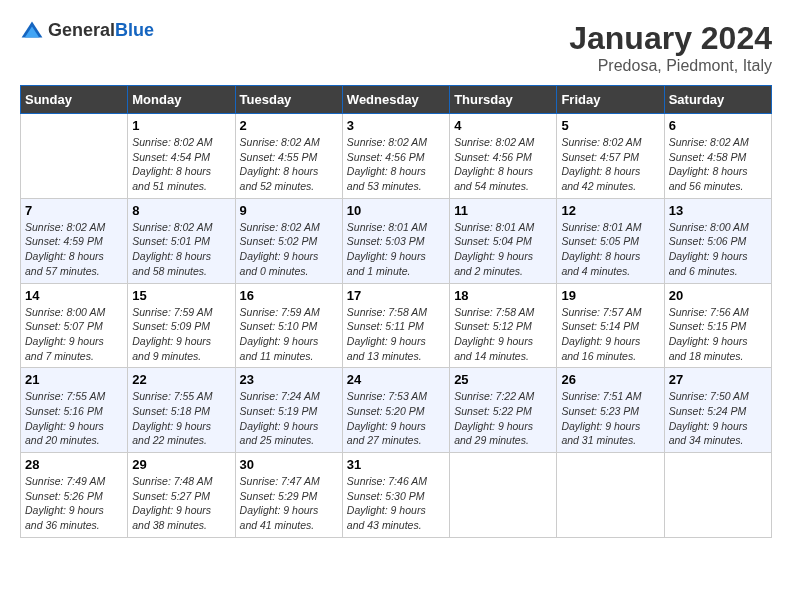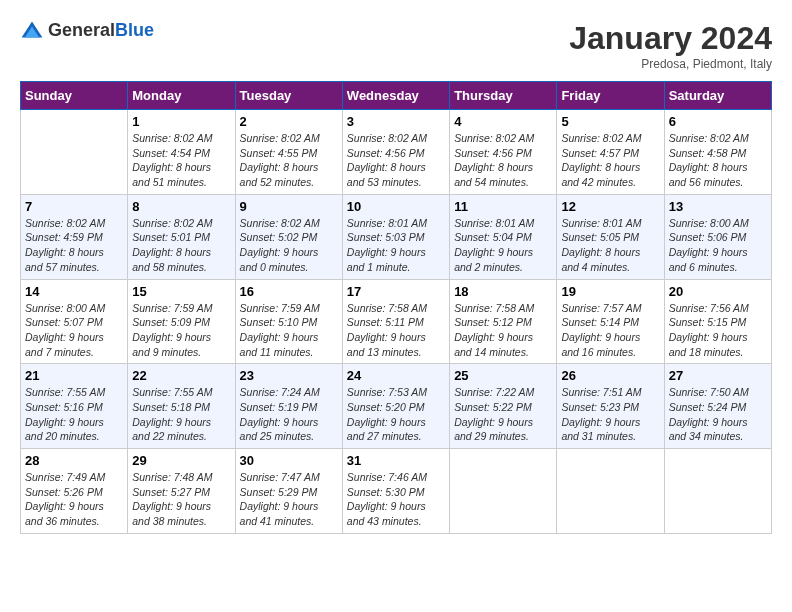--- a/index.html
+++ b/index.html
@@ -27,30 +27,30 @@
     }
     .title-section {
       text-align: right;
     }
     .calendar-title {
       font-size: 32px;
       font-weight: bold;
       color: #333;
     }
     .calendar-subtitle {
-      font-size: 12px;
+      font-size: 16px;
       color: #555;
     }
     table {
       width: 100%;
       border-collapse: collapse;
       font-size: 11px;
     }
     thead tr th {
-      background-color: #701a75;
+      background-color: #404040;
       color: #fff;
       padding: 6px 4px;
       text-align: left;
       font-size: 13px;
       font-weight: bold;
       border: 1px solid #1565c0;
     }
     tbody tr td {
       border: 1px solid #ccc;
       padding: 4px;

